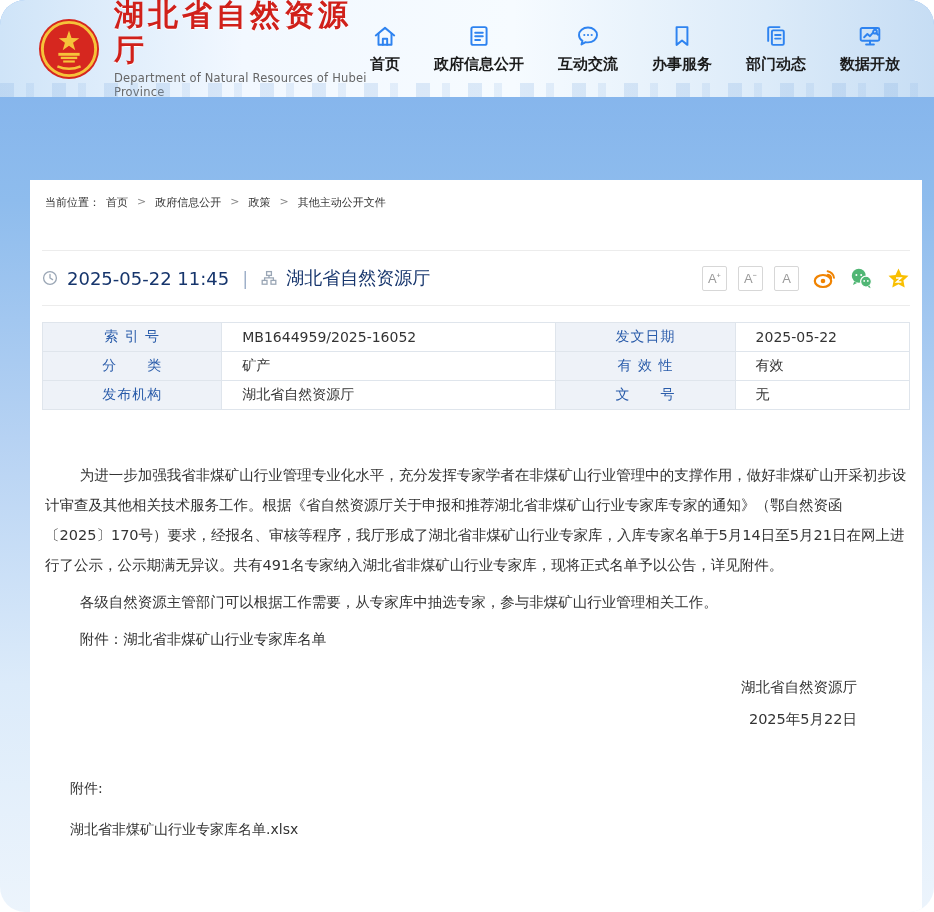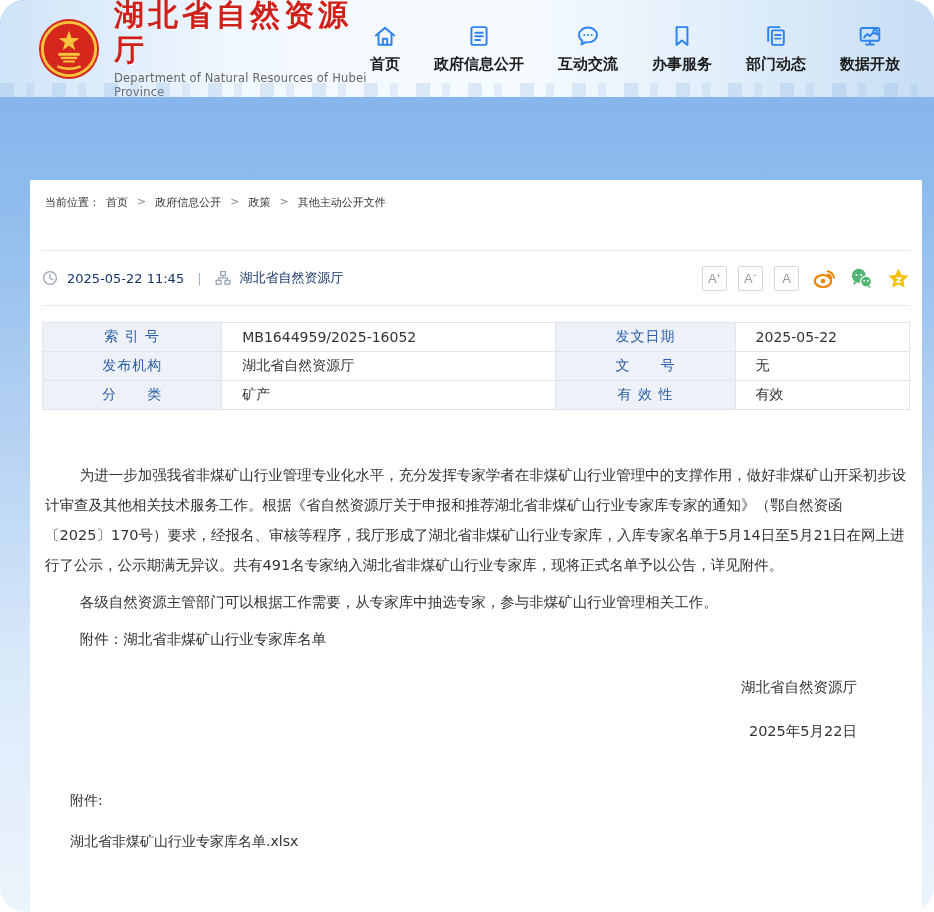--- a/index.html
+++ b/index.html
@@ -46,39 +46,39 @@
   .breadcrumb .bc-item { color:#333; cursor:pointer; }
   .breadcrumb .bc-label { color:#333; margin-right:6px; }
 
   .article-title { margin:40px 15px 0; text-align:center; font-size:18px; font-weight:600;
                    color:#333; letter-spacing:1px; }
 
   .rule { border:none; border-top:1px solid #ececec; margin:0 12px; }
   .rule-top { margin-top:30px; }
 
   .meta-row { height:54px; margin:0 12px; display:flex; align-items:center; justify-content:space-between; }
-  .meta-left { display:flex; align-items:center; gap:9px; font-size:13px; color:#16356c; }
+  .meta-left { display:flex; align-items:center; gap:9px; font-size:18px; color:#16356c; }
   .meta-left .pipe { color:#9fb0c9; margin:0 4px; }
   .meta-right { display:flex; align-items:center; gap:11px; }
   .fs-btn { width:25px; height:25px; border:1px solid #d7d7d7; border-radius:2px; background:#fff;
             color:#9a9a9a; font-size:13px; display:flex; align-items:center; justify-content:center; cursor:pointer; }
   .share-ic { width:23px; height:23px; cursor:pointer; margin-left:3px; }
 
   .info-table { width:calc(100% - 24px); margin:16px 12px 0; border-collapse:collapse; font-size:14px; }
   .info-table td { border:1px solid #dfe5ec; height:29px;margin-left:20px; }
   .info-table td.lbl { background:#eef2f8; color:#2a5caa; text-align:center; letter-spacing:1px; }
   .info-table td.val { color:#333; padding-left:20px; }
   .w1{width:180px;} .w2{width:335px;} .w3{width:180px;} .w4{width:175px;}
 
   .article-body { margin:50px 15px 0; font-size:14.5px; color:#333; line-height:30px; }
   .article-body p { text-indent:2.4em; margin:0 0 7px; }
 
   .sig { text-align:right; padding-right:50px; font-size:14.5px; color:#333; }
   .sig-org { margin-top:18px; }
-  .sig-date { margin-top:14px; }
+  .sig-date { margin-top:2px; }
 
   .footer-attach { margin:46px 15px 0 40px; font-size:14px; color:#333; }
   .attach-file { margin-top:23px; cursor:pointer; }
 </style>
 </head>
 <body>
 
 <div class="page">
 
   <div class="header">
@@ -213,30 +213,30 @@
 
     <table class="info-table">
       <tbody>
         <tr>
           <td class="lbl w1">索 引 号</td>
           <td class="val w2">MB1644959/2025-16052</td>
           <td class="lbl w3">发文日期</td>
           <td class="val w4">2025-05-22</td>
         </tr>
         <tr>
+          <td class="lbl">分　　类</td>
+          <td class="val">矿产</td>
+          <td class="lbl">有 效 性</td>
+          <td class="val">有效</td>
+        </tr>
+        <tr>
           <td class="lbl">发布机构</td>
           <td class="val">湖北省自然资源厅</td>
           <td class="lbl">文　　号</td>
           <td class="val">无</td>
-        </tr>
-        <tr>
-          <td class="lbl">分　　类</td>
-          <td class="val">矿产</td>
-          <td class="lbl">有 效 性</td>
-          <td class="val">有效</td>
         </tr>
       </tbody>
     </table>
 
     <div class="article-body">
       <p>为进一步加强我省非煤矿山行业管理专业化水平，充分发挥专家学者在非煤矿山行业管理中的支撑作用，做好非煤矿山开采初步设计审查及其他相关技术服务工作。根据《省自然资源厅关于申报和推荐湖北省非煤矿山行业专家库专家的通知》（鄂自然资函〔2025〕170号）要求，经报名、审核等程序，我厅形成了湖北省非煤矿山行业专家库，入库专家名单于5月14日至5月21日在网上进行了公示，公示期满无异议。共有491名专家纳入湖北省非煤矿山行业专家库，现将正式名单予以公告，详见附件。</p>
       <p>各级自然资源主管部门可以根据工作需要，从专家库中抽选专家，参与非煤矿山行业管理相关工作。</p>
       <p>附件：湖北省非煤矿山行业专家库名单</p>
       <div class="sig sig-org">湖北省自然资源厅</div>
       <div class="sig sig-date">2025年5月22日</div>

